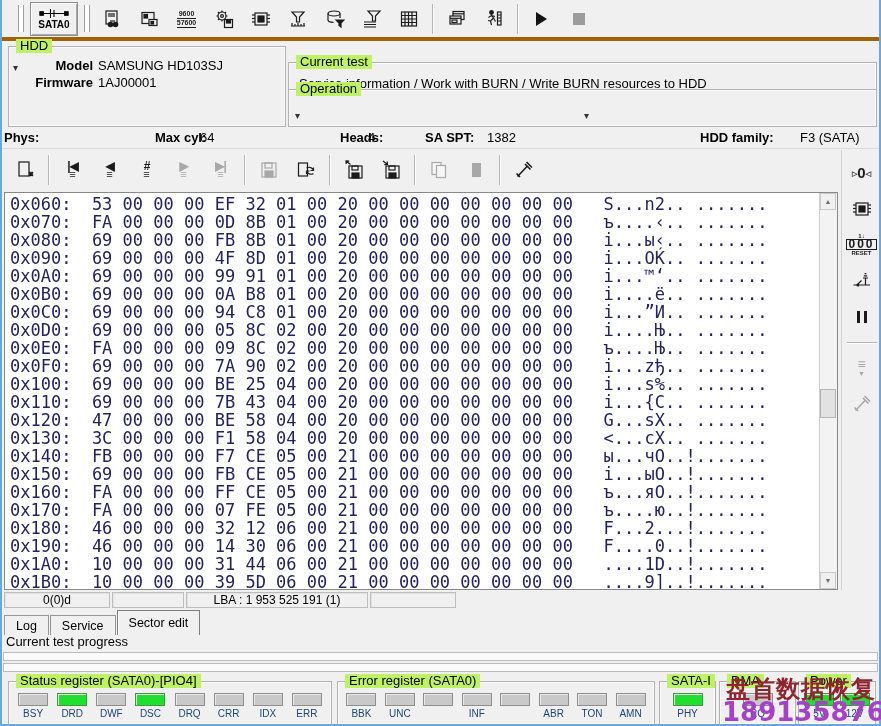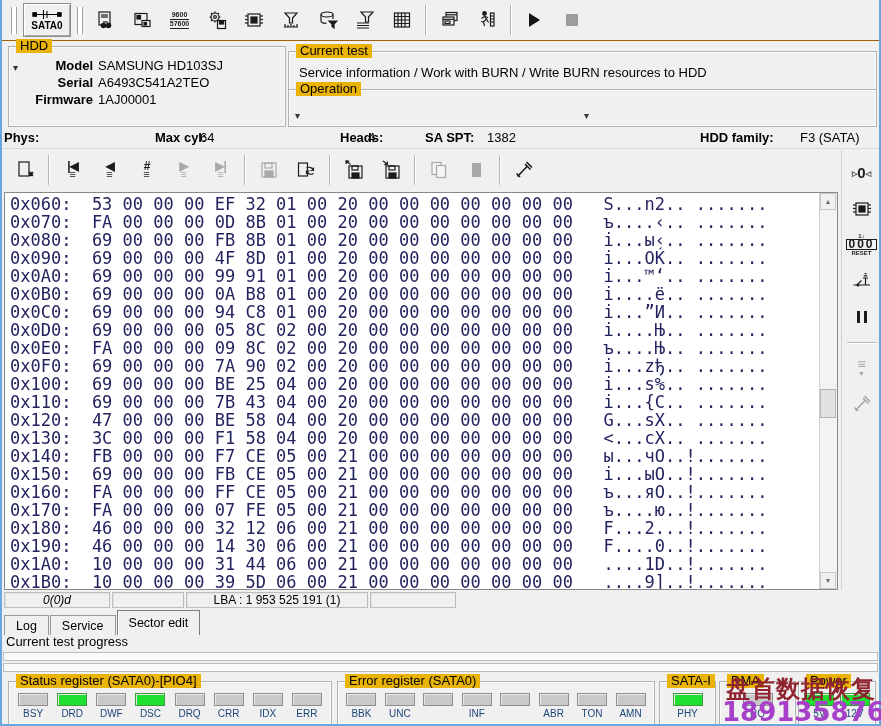--- a/index.html
+++ b/index.html
@@ -7,21 +7,21 @@
     width:881px;height:726px;position:relative;overflow:hidden;
     background:#f0f0f0;color:#000;
     font-family:"Liberation Sans",sans-serif;font-size:13px;
   }
   .frame{position:absolute;background:#68a8dc;z-index:50;pointer-events:none}
   #frame-l{left:0;top:0;width:2px;height:726px}
   #frame-r{right:0;top:0;width:2px;height:726px}
   #frame-b{left:0;bottom:0;width:881px;height:2px}
 
   
-  #toolbar-top{position:absolute;left:0;top:0;width:881px;height:41px;display:flex;align-items:center;padding-left:7px;box-sizing:border-box;border-bottom:1px solid #a16207}
+  #toolbar-top{position:absolute;left:0;top:0;width:881px;height:41px;display:flex;align-items:center;padding-left:14px;box-sizing:border-box;border-bottom:4px solid #a16207}
   .grip{width:4px;height:27px;margin:0 4px;border-left:1px solid #9f9f9f;border-right:1px solid #9f9f9f;background:#fff}
   .sep{width:1px;height:30px;background:#b5b5b5;margin:0 5px;box-shadow:1px 0 0 #ffffff}
   button{background:transparent;border:none;padding:0;font-family:inherit;cursor:default}
   .port-btn{width:48px;height:34px;margin:0 2px;background:#f0f0f0;border:1px solid #8f8f8f;box-shadow:inset 1px 1px 0 #ffffff,inset -1px -1px 0 #a9a9a9;display:flex;flex-direction:column;align-items:center;justify-content:center}
   .port-lbl{font-size:10px;font-weight:bold;line-height:10px;margin-top:1px}
   .tb-btn{width:37px;height:36px;display:flex;align-items:center;justify-content:center;color:#1b1b1b}
   .tb-btn.dis{color:#a8a8a8}
   .ico{display:flex;align-items:center;justify-content:center;flex-direction:column;line-height:1}
   .baud{font-size:7px;font-weight:bold;line-height:8px;text-align:center}
   .baud span{display:block;border-bottom:1px solid currentColor}
@@ -38,21 +38,21 @@
   .reset-ico{display:flex;flex-direction:column;align-items:center;font-weight:bold}
   .reset-ico .rd{font-size:12px;border:1px solid currentColor;padding:0 1px;letter-spacing:2px;line-height:9px}
   .reset-ico .rl{font-size:6px;line-height:7px}
   .reset-ico .ra{font-size:6px;line-height:6px}
   .hist{display:flex;flex-direction:column;align-items:center}
   .hist .h1{font-size:14px;line-height:11px}
   .hist .h2{font-size:7px;line-height:7px}
 
   
   .group{position:absolute;border:1px solid #b2b2b2;box-shadow:inset 0 0 0 1px #fafafa;background:#f0f0f0}
-  .group>.legend{position:absolute;top:-8px;left:7px;background:#eab308;padding:0 4px;font-size:13px;line-height:14px;white-space:nowrap}
+  .group>.legend{position:absolute;top:-8px;left:7px;background:#bef264;padding:0 4px;font-size:13px;line-height:14px;white-space:nowrap}
   #hdd-rows{padding:10px 6px 0 0}
   .info-row{display:flex;line-height:17px}
   .info-label{width:84px;text-align:right;font-weight:bold;margin-right:5px}
   .cmb{position:absolute;width:14px;height:12px;color:#333}
   .cmb::after{content:"▾";font-size:10px;line-height:10px}
   #cur-test-val{padding:13px 0 0 10px;white-space:nowrap}
 
   
   #phys-row{position:absolute;left:0;top:128px;width:881px;height:20px}
   #phys-row span{position:absolute;white-space:nowrap;line-height:20px}
@@ -264,31 +264,27 @@
 
 <div class="group" id="hdd-box" style="left:8px;top:46px;width:276px;height:79px">
   <span class="legend">HDD</span>
   <span class="cmb" style="left:4px;top:12px"></span>
   <div id="hdd-rows">
       <div class="info-row">
         <span class="info-label">Model</span>
         <span class="info-value">SAMSUNG HD103SJ</span>
       </div>
       <div class="info-row">
-        <span class="info-label">Serial</span>
-        <span class="info-value">A6493C541A2TEO</span>
-      </div>
-      <div class="info-row">
         <span class="info-label">Firmware</span>
         <span class="info-value">1AJ00001</span>
       </div>
     </div>
 </div>
 
-<div class="group" style="left:288px;top:51px;width:587px;height:40px">
+<div class="group" style="left:288px;top:62px;width:587px;height:40px">
   <span class="legend">Current test</span>
   <div id="cur-test-val">Service information / Work with BURN / Write BURN resources to HDD</div>
 </div>
 
 <div class="group" style="left:288px;top:89px;width:587px;height:36px">
   <span class="legend">Operation</span>
   <span class="cmb" style="left:6px;top:17px"></span>
   <span class="cmb" style="left:295px;top:17px"></span>
 </div>
 
@@ -490,21 +486,21 @@
     <button class="tb-btn dis">
       <span class="ico">
         <svg width="20" height="20" viewBox="0 0 20 20" fill="none" stroke="currentColor" stroke-width="1.2" xmlns="http://www.w3.org/2000/svg">
           <path d="M3.5 16.5 L13 6.5 M11 4 L16.5 9.5 M12.5 2 L18 7.5 M2.5 13.5 L6 17" stroke-width="1.6"></path>
         </svg>
       </span>
     </button>
   </div>
 
 <div id="segs">
-    <div class="seg" style="width: 106px; font-style: italic;">0(0)d</div>
+    <div class="seg" style="width: 106px;">0(0)d</div>
     <div class="seg" style="width: 72px;"></div>
     <div class="seg" style="width: 182px;">LBA : 1 953 525 191 (1)</div>
     <div class="seg" style="width: 86px;"></div>
   </div>
 
 <div id="tabs">
     <div class="tab">Log</div>
     <div class="tab">Service</div>
     <div class="tab active">Sector edit</div>
   </div>

